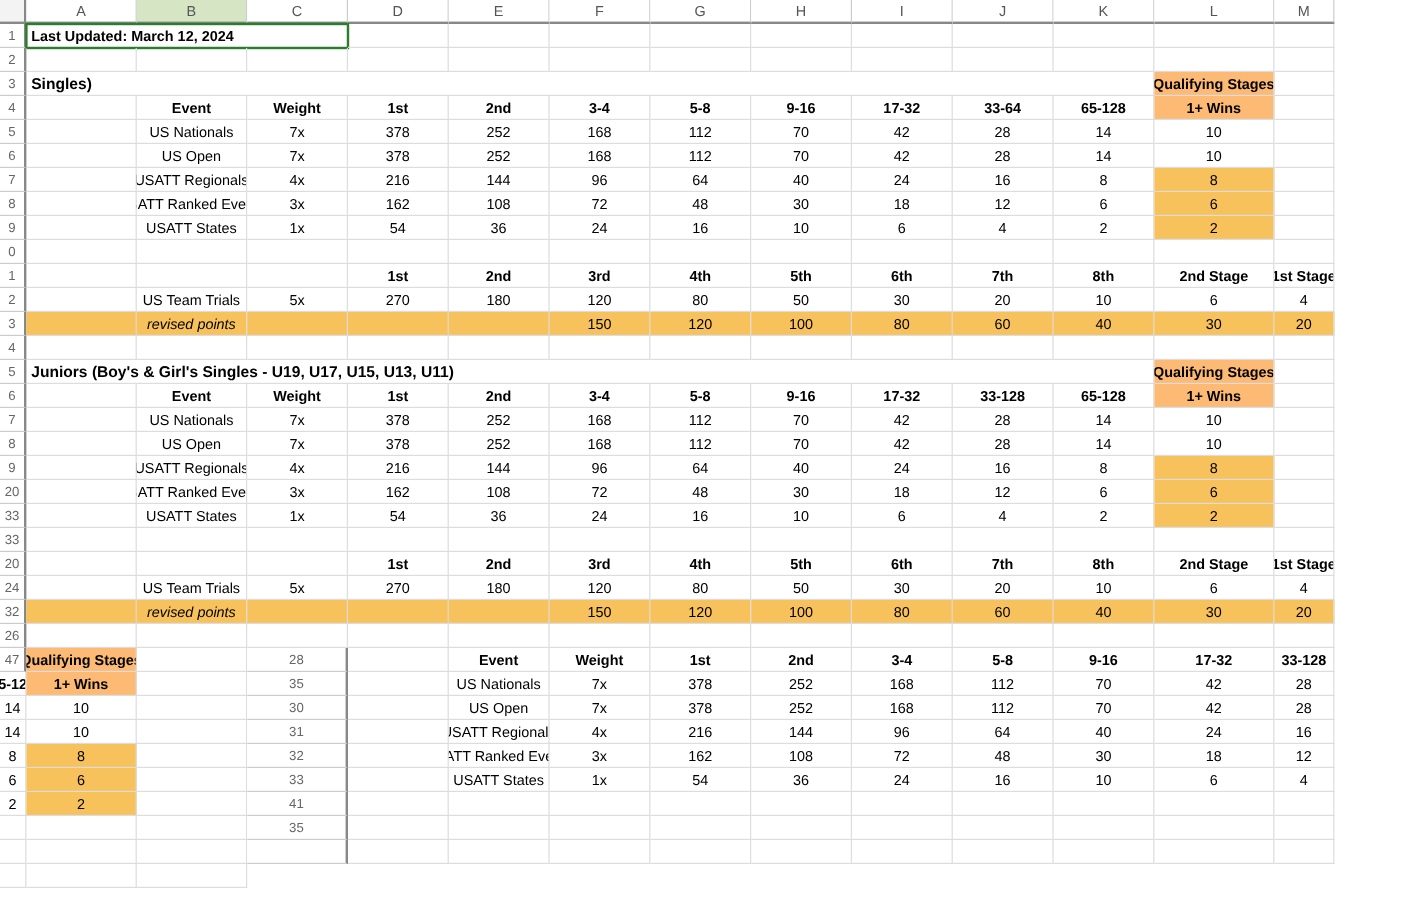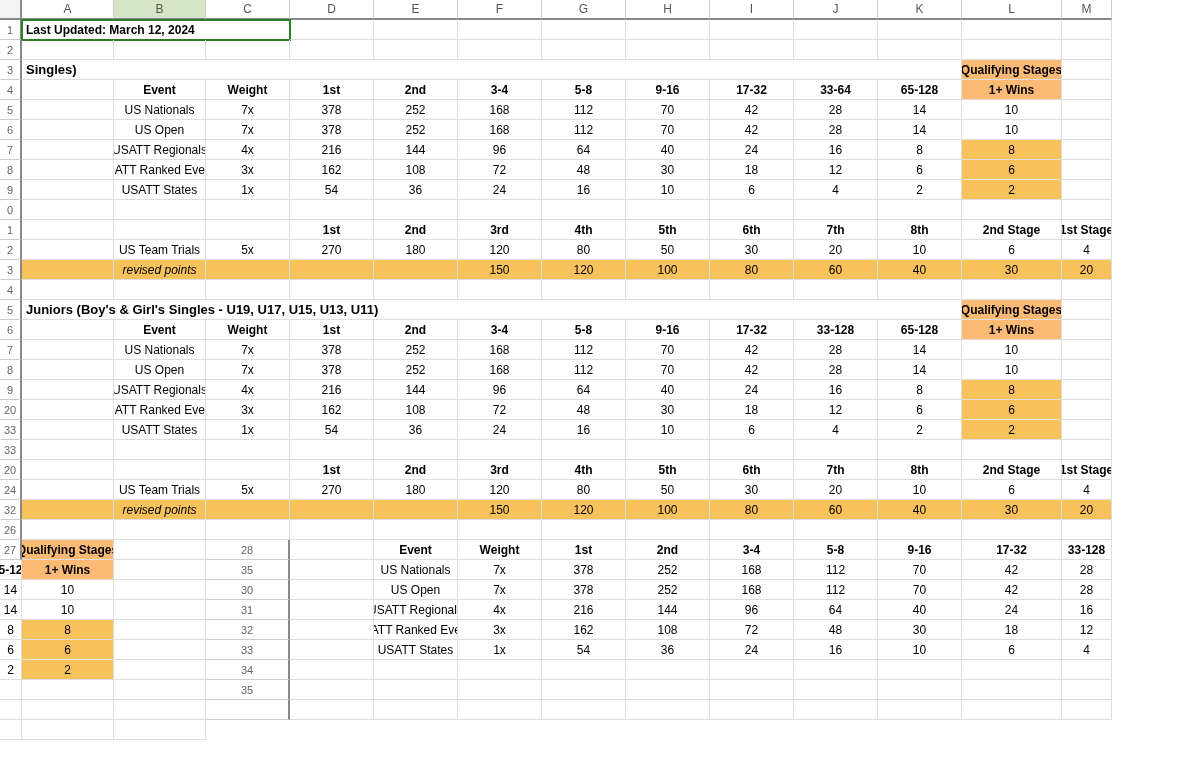--- a/index.html
+++ b/index.html
@@ -412,21 +412,21 @@
     <div class="cell"></div>
     <div class="cell"></div>
     <div class="cell"></div>
     <div class="cell"></div>
     <div class="cell"></div>
     <div class="cell"></div>
     <div class="cell"></div>
     <div class="cell"></div>
     <div class="cell"></div>
     <div class="cell"></div>
-    <div class="rowhdr">27</div>
+    <div class="rowhdr">47</div>
     <div class="cell qsh">Qualifying Stages</div>
     <div class="cell"></div>
     <div class="rowhdr">28</div>
     <div class="cell"></div>
     <div class="cell bold">Event</div>
     <div class="cell bold">Weight</div>
     <div class="cell bold">1st</div>
     <div class="cell bold">2nd</div>
     <div class="cell bold">3-4</div>
     <div class="cell bold">5-8</div>
@@ -499,21 +499,21 @@
     <div class="cell">54</div>
     <div class="cell">36</div>
     <div class="cell">24</div>
     <div class="cell">16</div>
     <div class="cell">10</div>
     <div class="cell">6</div>
     <div class="cell">4</div>
     <div class="cell">2</div>
     <div class="cell hl">2</div>
     <div class="cell"></div>
-    <div class="rowhdr">34</div>
+    <div class="rowhdr">41</div>
     <div class="cell"></div>
     <div class="cell"></div>
     <div class="cell"></div>
     <div class="cell"></div>
     <div class="cell"></div>
     <div class="cell"></div>
     <div class="cell"></div>
     <div class="cell"></div>
     <div class="cell"></div>
     <div class="cell"></div>

